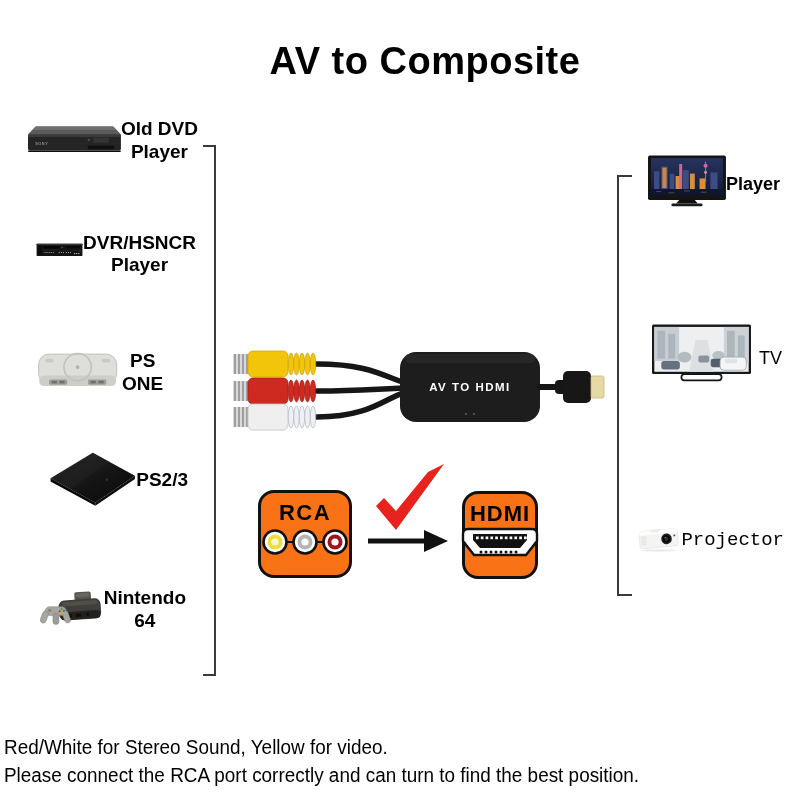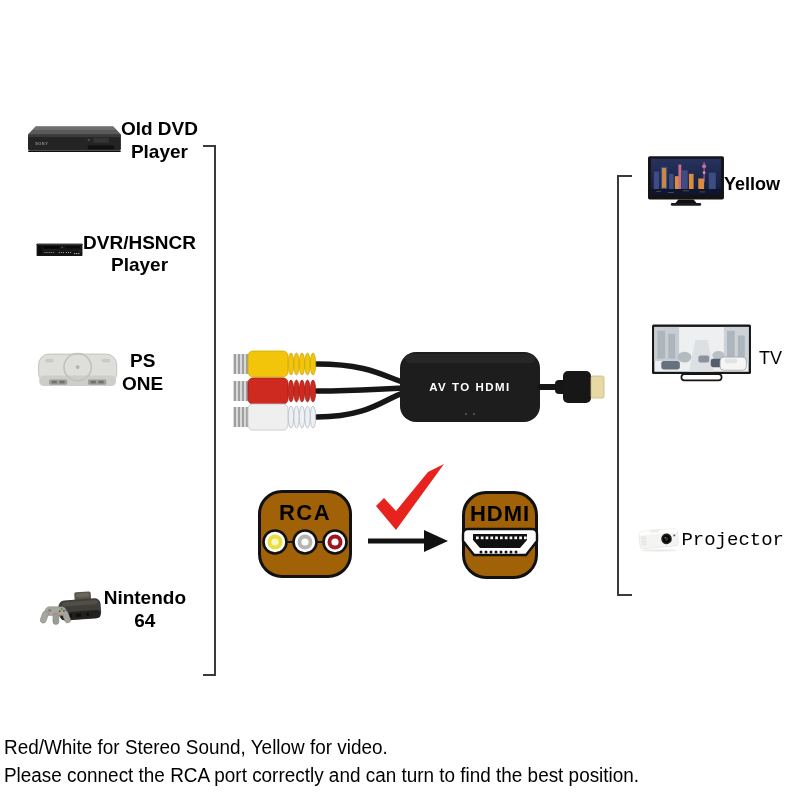--- a/index.html
+++ b/index.html
@@ -8,32 +8,33 @@
   .abs{position:absolute;}
   #title{top:40px;left:50px;width:750px;text-align:center;font-size:38px;font-weight:bold;letter-spacing:.5px;}
   .device{display:flex;align-items:center;}
   .dev-label{font-weight:bold;font-size:19px;text-align:center;line-height:1.18;}
   .out-label{font-size:18px;text-align:center;}
   .bracket{border:0 solid #3a3a3a;}
   #left-bracket{left:203px;top:145px;width:11px;height:527px;
     border-top-width:2px;border-right-width:2px;border-bottom-width:2px;}
   #right-bracket{left:617px;top:175px;width:13px;height:417px;
     border-top-width:2px;border-left-width:2px;border-bottom-width:2px;}
-  .portbox{border:3px solid #111;border-radius:24px;background:#a16207;
+  .portbox{border:3px solid #111;border-radius:16px;background:#f97316;
     display:flex;flex-direction:column;align-items:center;box-sizing:border-box;}
   #rca-box{left:258px;top:490px;width:94px;height:88px;}
   #hdmi-box{left:462px;top:491px;width:76px;height:88px;}
   .port-title{font-weight:bold;font-size:22px;letter-spacing:1.5px;margin-top:7px;}
   #footer{left:4px;top:733px;font-size:19.5px;line-height:28px;transform:scaleX(.97);transform-origin:left top;white-space:nowrap;}
 </style>
 </head>
 <body>
 
 <div id="canvas">
 
+  <div class="abs" id="title">AV to Composite</div>
 
   <div class="abs device" style="left:28px;top:110px;width:170px;">
     <svg width="168" height="57" viewBox="0 0 168 57">
       <polygon points="14,7 154,7 168,21 0,21" fill="#5a5a5a"></polygon>
       <polygon points="14,7 154,7 160,13 8,13" fill="#6e6e6e"></polygon>
       <rect x="0" y="21" width="168" height="29" rx="3" fill="#242424"></rect>
       <rect x="0" y="21" width="168" height="5" fill="#3a3a3a"></rect>
       <text x="13" y="41" font-size="7" fill="#8f8f8f" font-weight="bold" letter-spacing="1">SONY</text>
       <rect x="118" y="27" width="28" height="9" rx="1" fill="#343434"></rect>
       <circle cx="110" cy="31" r="2.2" fill="#4a4a4a"></circle>
@@ -84,20 +85,37 @@
       <rect x="20" y="44" width="28" height="8" rx="2" fill="#9d9d99"></rect>
       <rect x="80" y="44" width="28" height="8" rx="2" fill="#9d9d99"></rect>
       <rect x="24" y="46" width="8" height="4" fill="#6f6f6b"></rect>
         <rect x="36" y="46" width="8" height="4" fill="#6f6f6b"></rect>
       <rect x="84" y="46" width="8" height="4" fill="#6f6f6b"></rect>
         <rect x="96" y="46" width="8" height="4" fill="#6f6f6b"></rect>
     </svg>
     <div class="dev-label" style="margin-top:3px;">PS ONE</div>
   </div>
 
+  <div class="abs device" style="left:48px;top:436px;width:140px;">
+    <svg width="138" height="86" viewBox="0 0 138 86">
+      <defs>
+        <linearGradient id="ps3g" x1="0" y1="0" x2="1" y2="1">
+          <stop offset="0" stop-color="#2c2c2c"></stop>
+            <stop offset="0.55" stop-color="#141414"></stop>
+            <stop offset="1" stop-color="#090909"></stop>
+        </linearGradient>
+      </defs>
+      <polygon points="70,2 136,38 74,80 4,42" fill="url(#ps3g)"></polygon>
+      <polygon points="4,42 74,80 74,85 4,47" fill="#070707"></polygon>
+      <polygon points="74,80 136,38 136,43 74,85" fill="#0d0d0d"></polygon>
+      <polygon points="70,2 96,16 36,58 18,48" fill="#222222" opacity="0.55"></polygon>
+      <circle cx="92" cy="44" r="2" fill="#2e2e2e"></circle>
+    </svg>
+    <div class="dev-label" style="margin-top:2px;">PS2/3</div>
+  </div>
 
   <div class="abs device" style="left:36px;top:566px;width:150px;">
     <svg width="148" height="86" viewBox="0 0 148 86">
       <g transform="rotate(-4 96 44)">
         <rect x="86" y="6" width="36" height="22" rx="4" fill="#57554e"></rect>
         <rect x="90" y="9" width="28" height="8" rx="2" fill="#6a675e"></rect>
         <rect x="50" y="22" width="92" height="44" rx="13" fill="#403e3a"></rect>
         <rect x="58" y="26" width="78" height="9" rx="4.5" fill="#514e47"></rect>
         <rect x="54" y="48" width="86" height="17" rx="7" fill="#23211e"></rect>
         <rect x="66" y="53" width="12" height="7" rx="2" fill="#0f0f0d"></rect>
@@ -286,21 +304,21 @@
       <rect x="5" y="56" width="120" height="10" fill="#0e1630"></rect>
       <g stroke="#d9984f" stroke-width="1" opacity="0.65">
         <line x1="14" y1="60" x2="22" y2="60"></line>
           <line x1="34" y1="62" x2="44" y2="62"></line>
         <line x1="60" y1="59" x2="70" y2="59"></line>
           <line x1="88" y1="61" x2="98" y2="61"></line>
       </g>
       <polygon points="52,74 78,74 83,80 47,80" fill="#101010"></polygon>
       <rect x="39" y="80" width="52" height="4.5" rx="2.2" fill="#1b1b1b"></rect>
     </svg>
-    <div class="out-label" style="margin-top:4px;font-weight:bold;">Yellow</div>
+    <div class="out-label" style="margin-top:4px;font-weight:bold;">Player</div>
   </div>
 
   <div class="abs device" style="left:652px;top:316px;width:130px;">
     <svg width="128" height="76" viewBox="0 0 128 76">
       <rect x="0" y="0" width="128" height="64" rx="2" fill="#181818"></rect>
       <rect x="3" y="3" width="122" height="58" fill="#edeff1"></rect>
       <rect x="3" y="3" width="32" height="44" fill="#c7cdd3"></rect>
       <rect x="93" y="3" width="32" height="46" fill="#cdd2d7"></rect>
       <g fill="#aeb6bd">
         <rect x="7" y="8" width="10" height="36"></rect>

